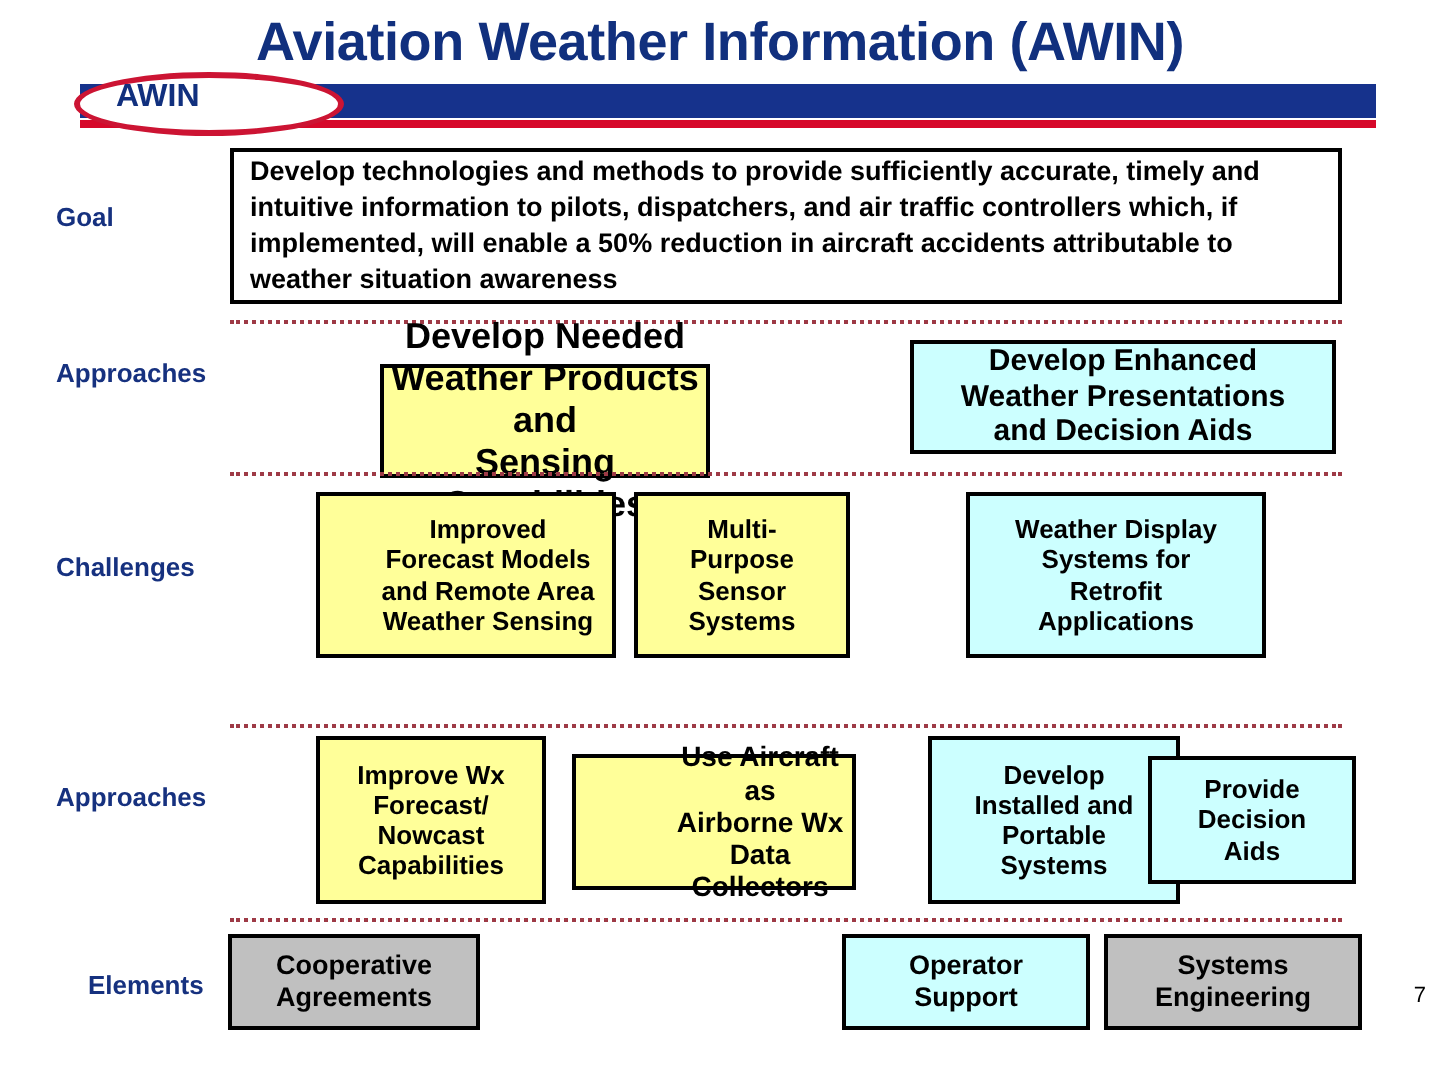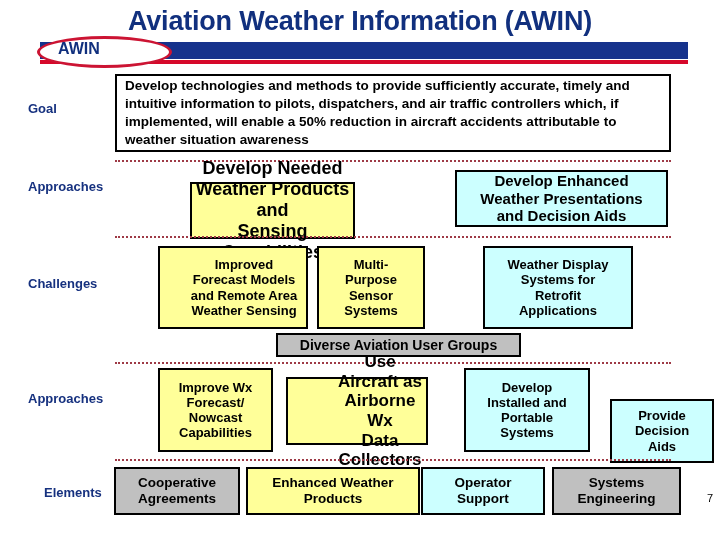--- a/index.html
+++ b/index.html
@@ -160,49 +160,43 @@
   <div class="box yellow" style="left:158px; top:246px; width:150px; height:83px; font-size:13px;padding-left:24px;">
     <span class="txt">Improved<br>Forecast Models<br>and Remote Area<br>Weather Sensing</span>
   </div>
   <div class="box yellow" style="left:317px; top:246px; width:108px; height:83px; font-size:13px;">
     <span class="txt">Multi-<br>Purpose<br>Sensor<br>Systems</span>
   </div>
   <div class="box cyan" style="left:483px; top:246px; width:150px; height:83px; font-size:13px;">
     <span class="txt">Weather Display<br>Systems for<br>Retrofit<br>Applications</span>
   </div>
 
-  <div class="box gray" style="left:276px; top:333px; width:245px; height:24px; font-size:14px;">
-    <span class="txt">Diverse Aviation User Groups</span>
-  </div>
 
   <div class="sep" style="left:115px; top:362px; width:556px;"></div>
 
   <div class="row-label" style="left:28px; top:391px;">Approaches</div>
   <div class="box yellow" style="left:158px; top:368px; width:115px; height:84px; font-size:13px;">
     <span class="txt">Improve Wx<br>Forecast/<br>Nowcast<br>Capabilities</span>
   </div>
-  <div class="box yellow" style="left:286px; top:377px; width:142px; height:68px; font-size:17px;padding-left:48px;">
+  <div class="box yellow" style="left:286px; top:377px; width:142px; height:68px; font-size:14px;padding-left:48px;">
     <span class="txt">Use Aircraft as<br>Airborne Wx<br>Data Collectors</span>
   </div>
   <div class="box cyan" style="left:440px; top:368px; width:126px; height:84px; font-size:13px;margin-left:24px;">
     <span class="txt">Develop<br>Installed and<br>Portable<br>Systems</span>
   </div>
-  <div class="box cyan" style="left:610px; top:378px; width:104px; height:64px; font-size:13px;margin-top:21px;">
+  <div class="box cyan" style="left:574px; top:378px; width:104px; height:64px; font-size:13px;">
     <span class="txt">Provide<br>Decision<br>Aids</span>
   </div>
 
   <div class="sep" style="left:115px; top:459px; width:556px;"></div>
 
   <div class="row-label" style="left:28px; top:485px;padding-left:16px;">Elements</div>
   <div class="box gray" style="left:114px; top:467px; width:126px; height:48px; font-size:13.5px;">
     <span class="txt">Cooperative<br>Agreements</span>
   </div>
-  <div class="box yellow" style="left:246px; top:467px; width:174px; height:48px; font-size:13.5px;">
-    <span class="txt">Enhanced Weather<br>Products</span>
-  </div>
   <div class="box cyan" style="left:421px; top:467px; width:124px; height:48px; font-size:13.5px;">
     <span class="txt">Operator<br>Support</span>
   </div>
   <div class="box gray" style="left:552px; top:467px; width:129px; height:48px; font-size:13.5px;">
     <span class="txt">Systems<br>Engineering</span>
   </div>
 
   <div class="page-num">7</div>
 </div>
 

